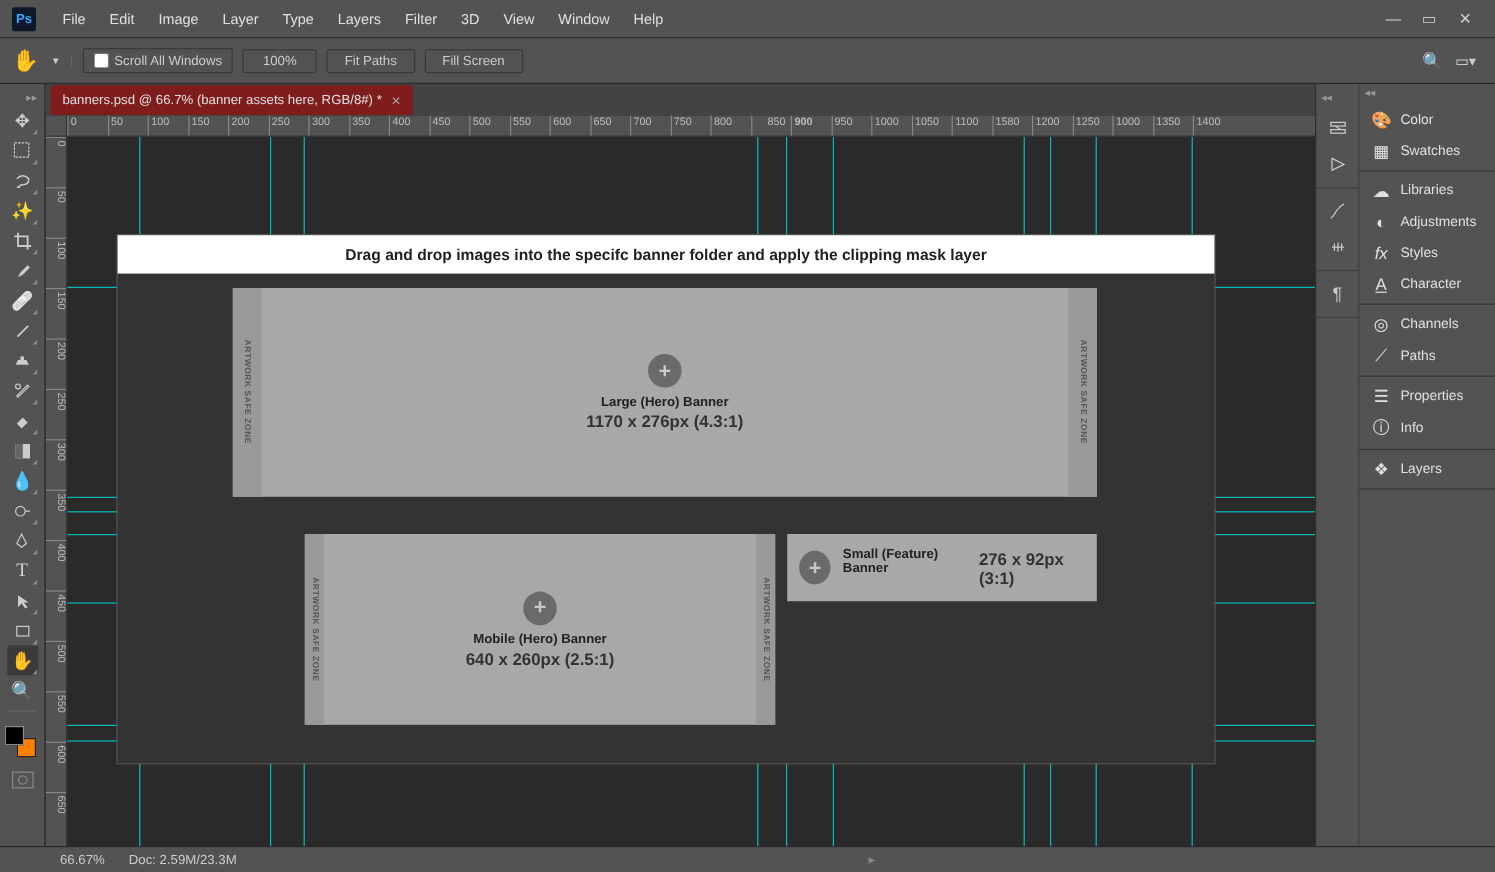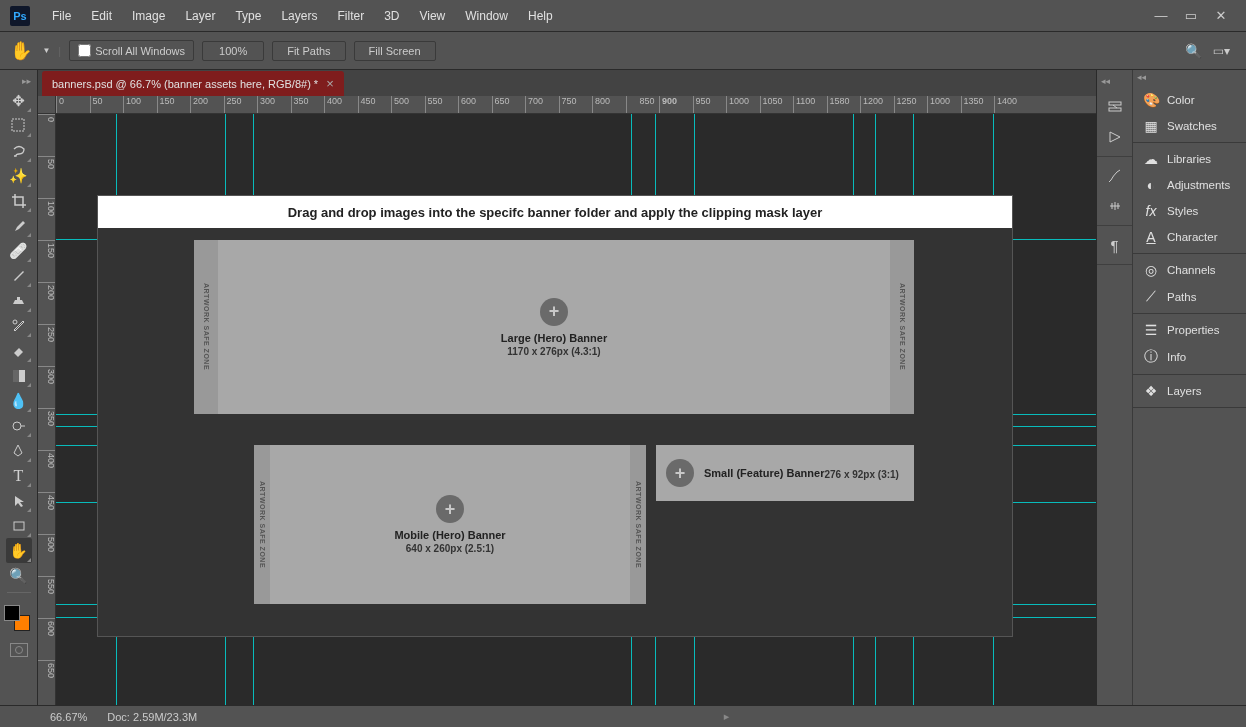--- a/index.html
+++ b/index.html
@@ -52,21 +52,21 @@
 .canvas-viewport { position: absolute; top: 18px; left: 18px; right: 0; bottom: 0; overflow: hidden; font-weight: bold; }
 .artboard { position: absolute; top: 82px; left: 42px; width: 914px; height: 440px; background: #333; outline: 1px solid #555; }
 .instruction { position: absolute; top: 0; left: 0; right: 0; height: 32px; background: #fff; color: #222; font-size: 13px; display: flex; align-items: center; justify-content: center; }
 
 .banner { position: absolute; background: #a8a8a8; display: flex; align-items: center; justify-content: center; flex-direction: column; }
 .banner-large { top: 44px; left: 96px; width: 720px; height: 174px; }
 .banner-mobile { top: 249px; left: 156px; width: 392px; height: 159px; }
 .banner-small { top: 249px; left: 558px; width: 258px; height: 56px; }
 .banner .plus { width: 28px; height: 28px; border-radius: 50%; background: #6a6a6a; color: #c8c8c8; font-size: 18px; display: flex; align-items: center; justify-content: center; margin-bottom: 6px; }
 .banner .title { font-size: 11px; color: #222; }
-.banner .dims { font-size: 10px; color: #333; margin-top: 2px; text-align: right; }
+.banner .dims { font-size: 14px; color: #333; margin-top: 2px; }
 .banner .safezone { position: absolute; background: #999; display: flex; align-items: center; justify-content: center; }
 .banner .safezone span { writing-mode: vertical-rl; font-size: 7px; color: #555; letter-spacing: 0.5px; }
 .sz-l-left { top:0; bottom:0; left:0; width:24px; }
 .sz-l-right { top:0; bottom:0; right:0; width:24px; }
 .sz-m-left { top:0; bottom:0; left:0; width:16px; }
 .sz-m-right { top:0; bottom:0; right:0; width:16px; }
 
 .banner-small { flex-direction: row; gap:10px; justify-content: flex-start; padding-left: 10px;}
 .banner-small .textcol { display: flex; flex-direction: row; }
 .banner-small .plus { margin-bottom: 0; }

